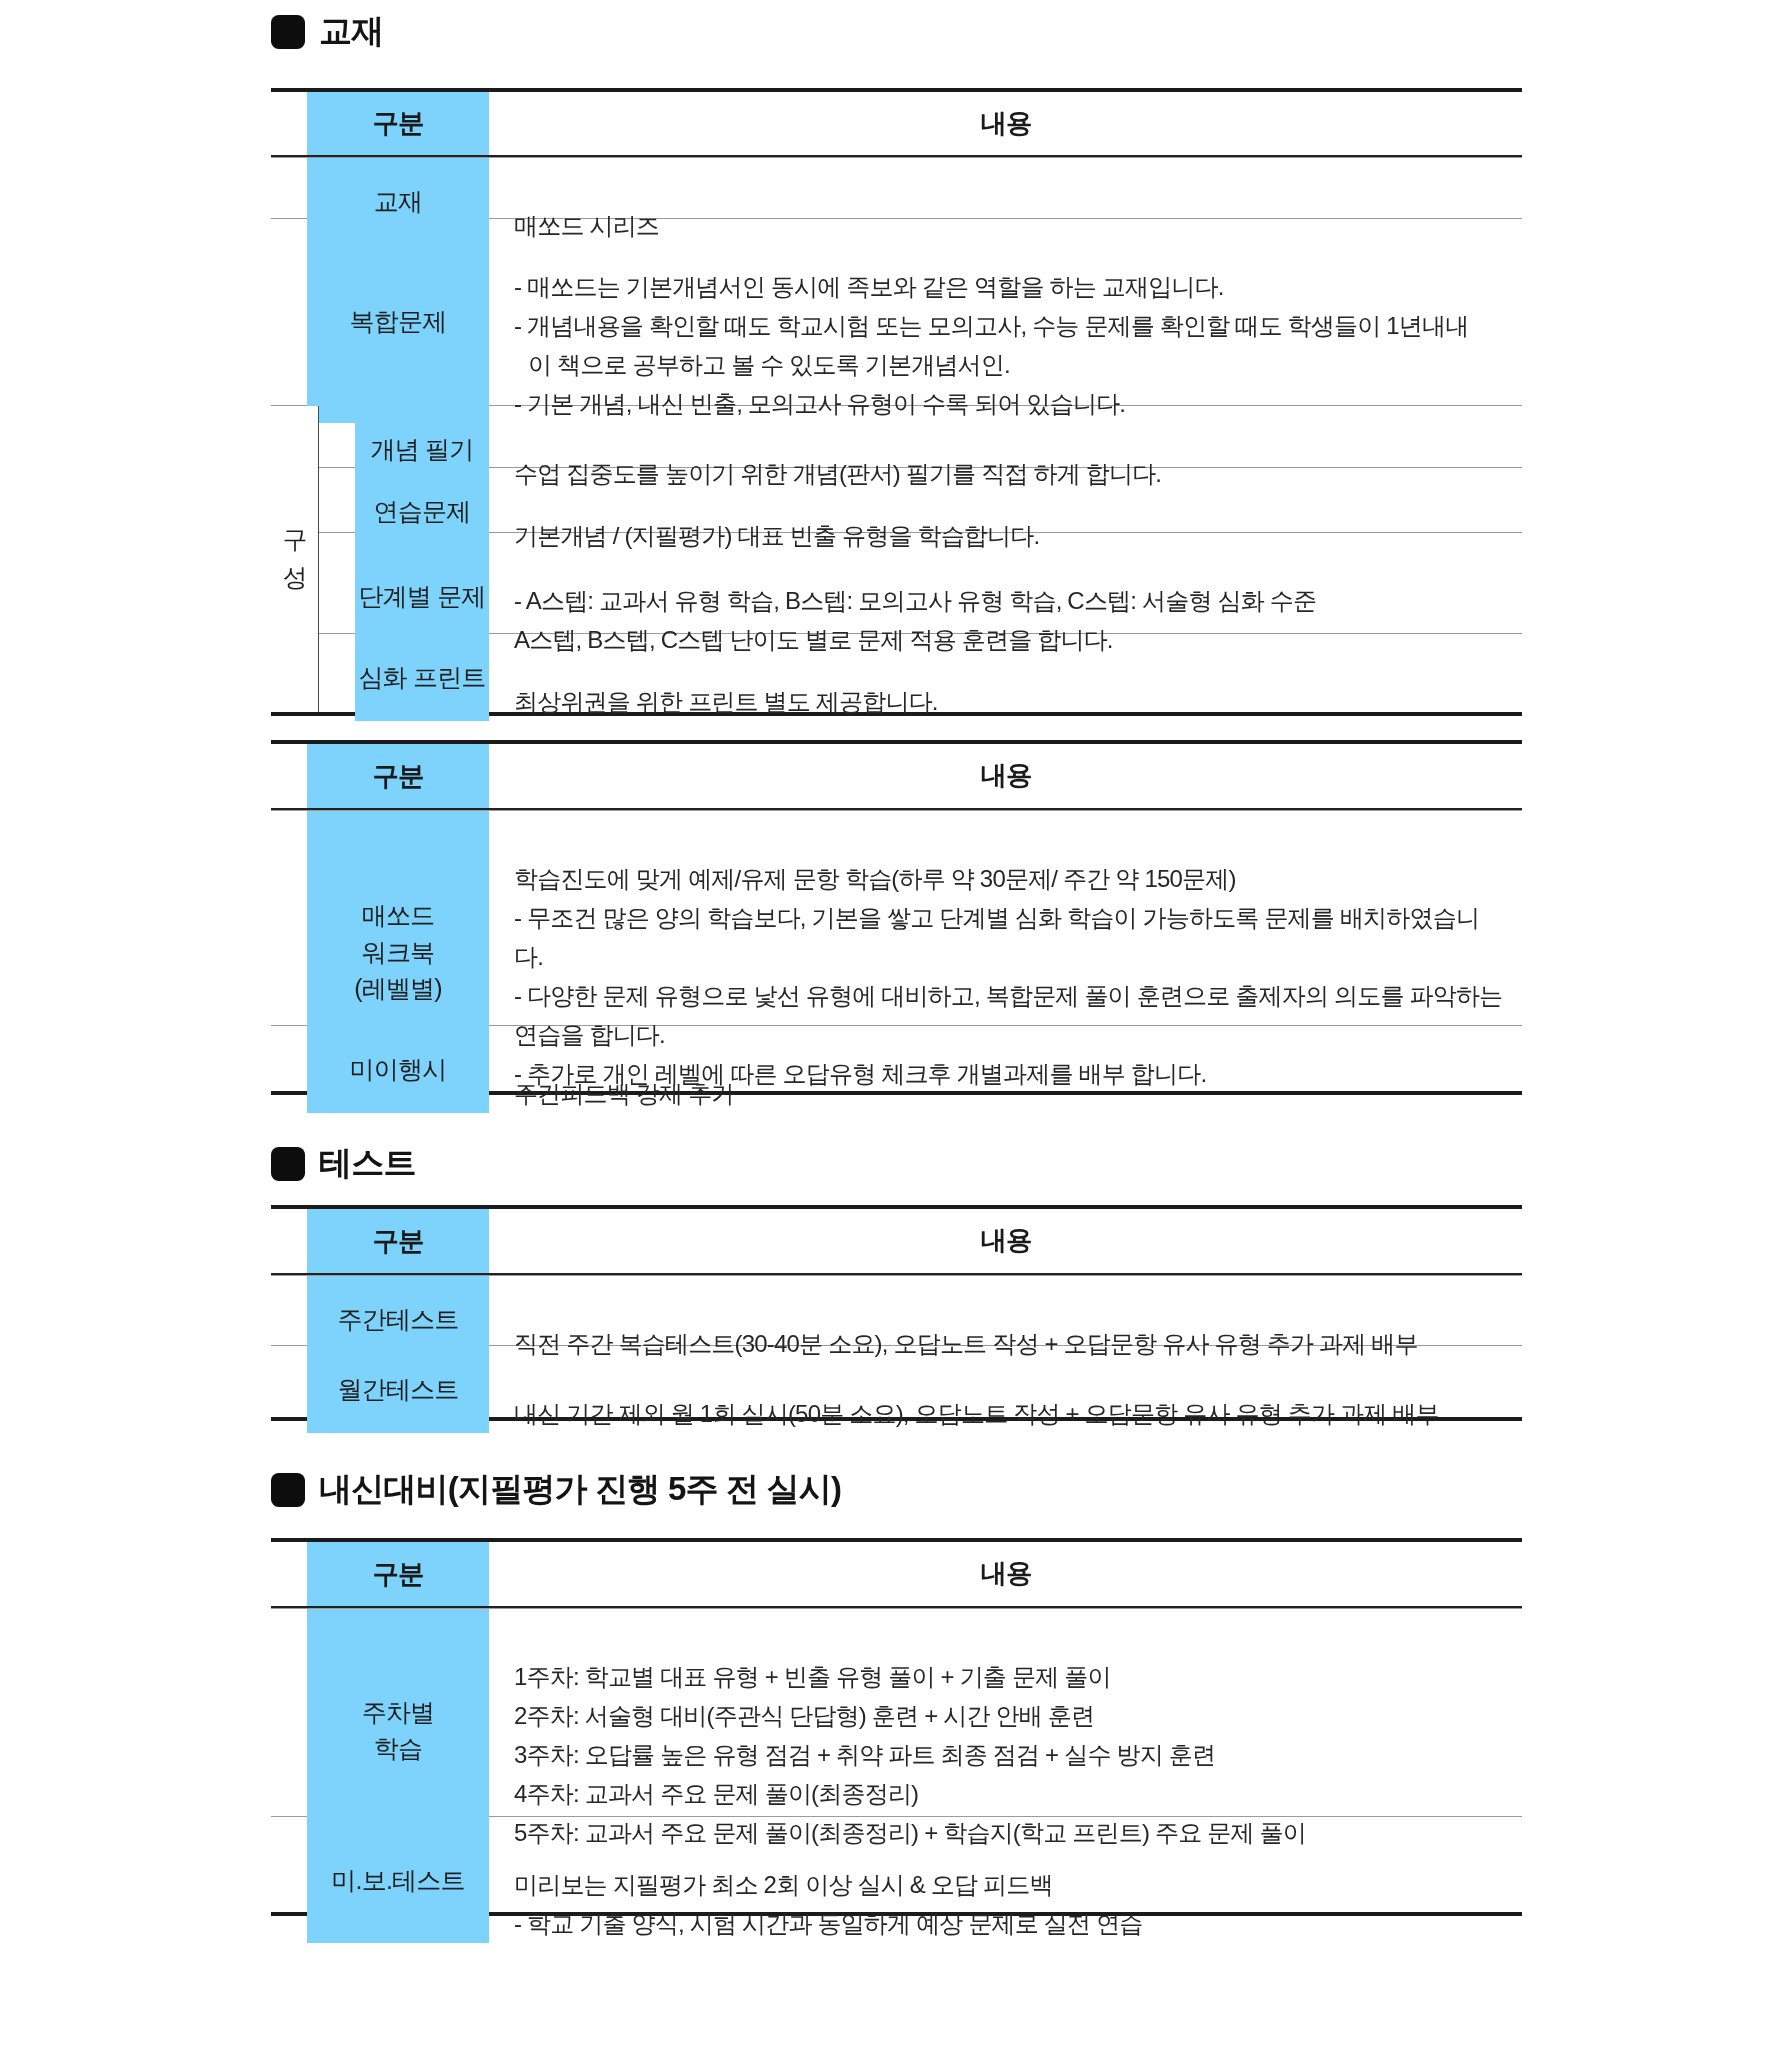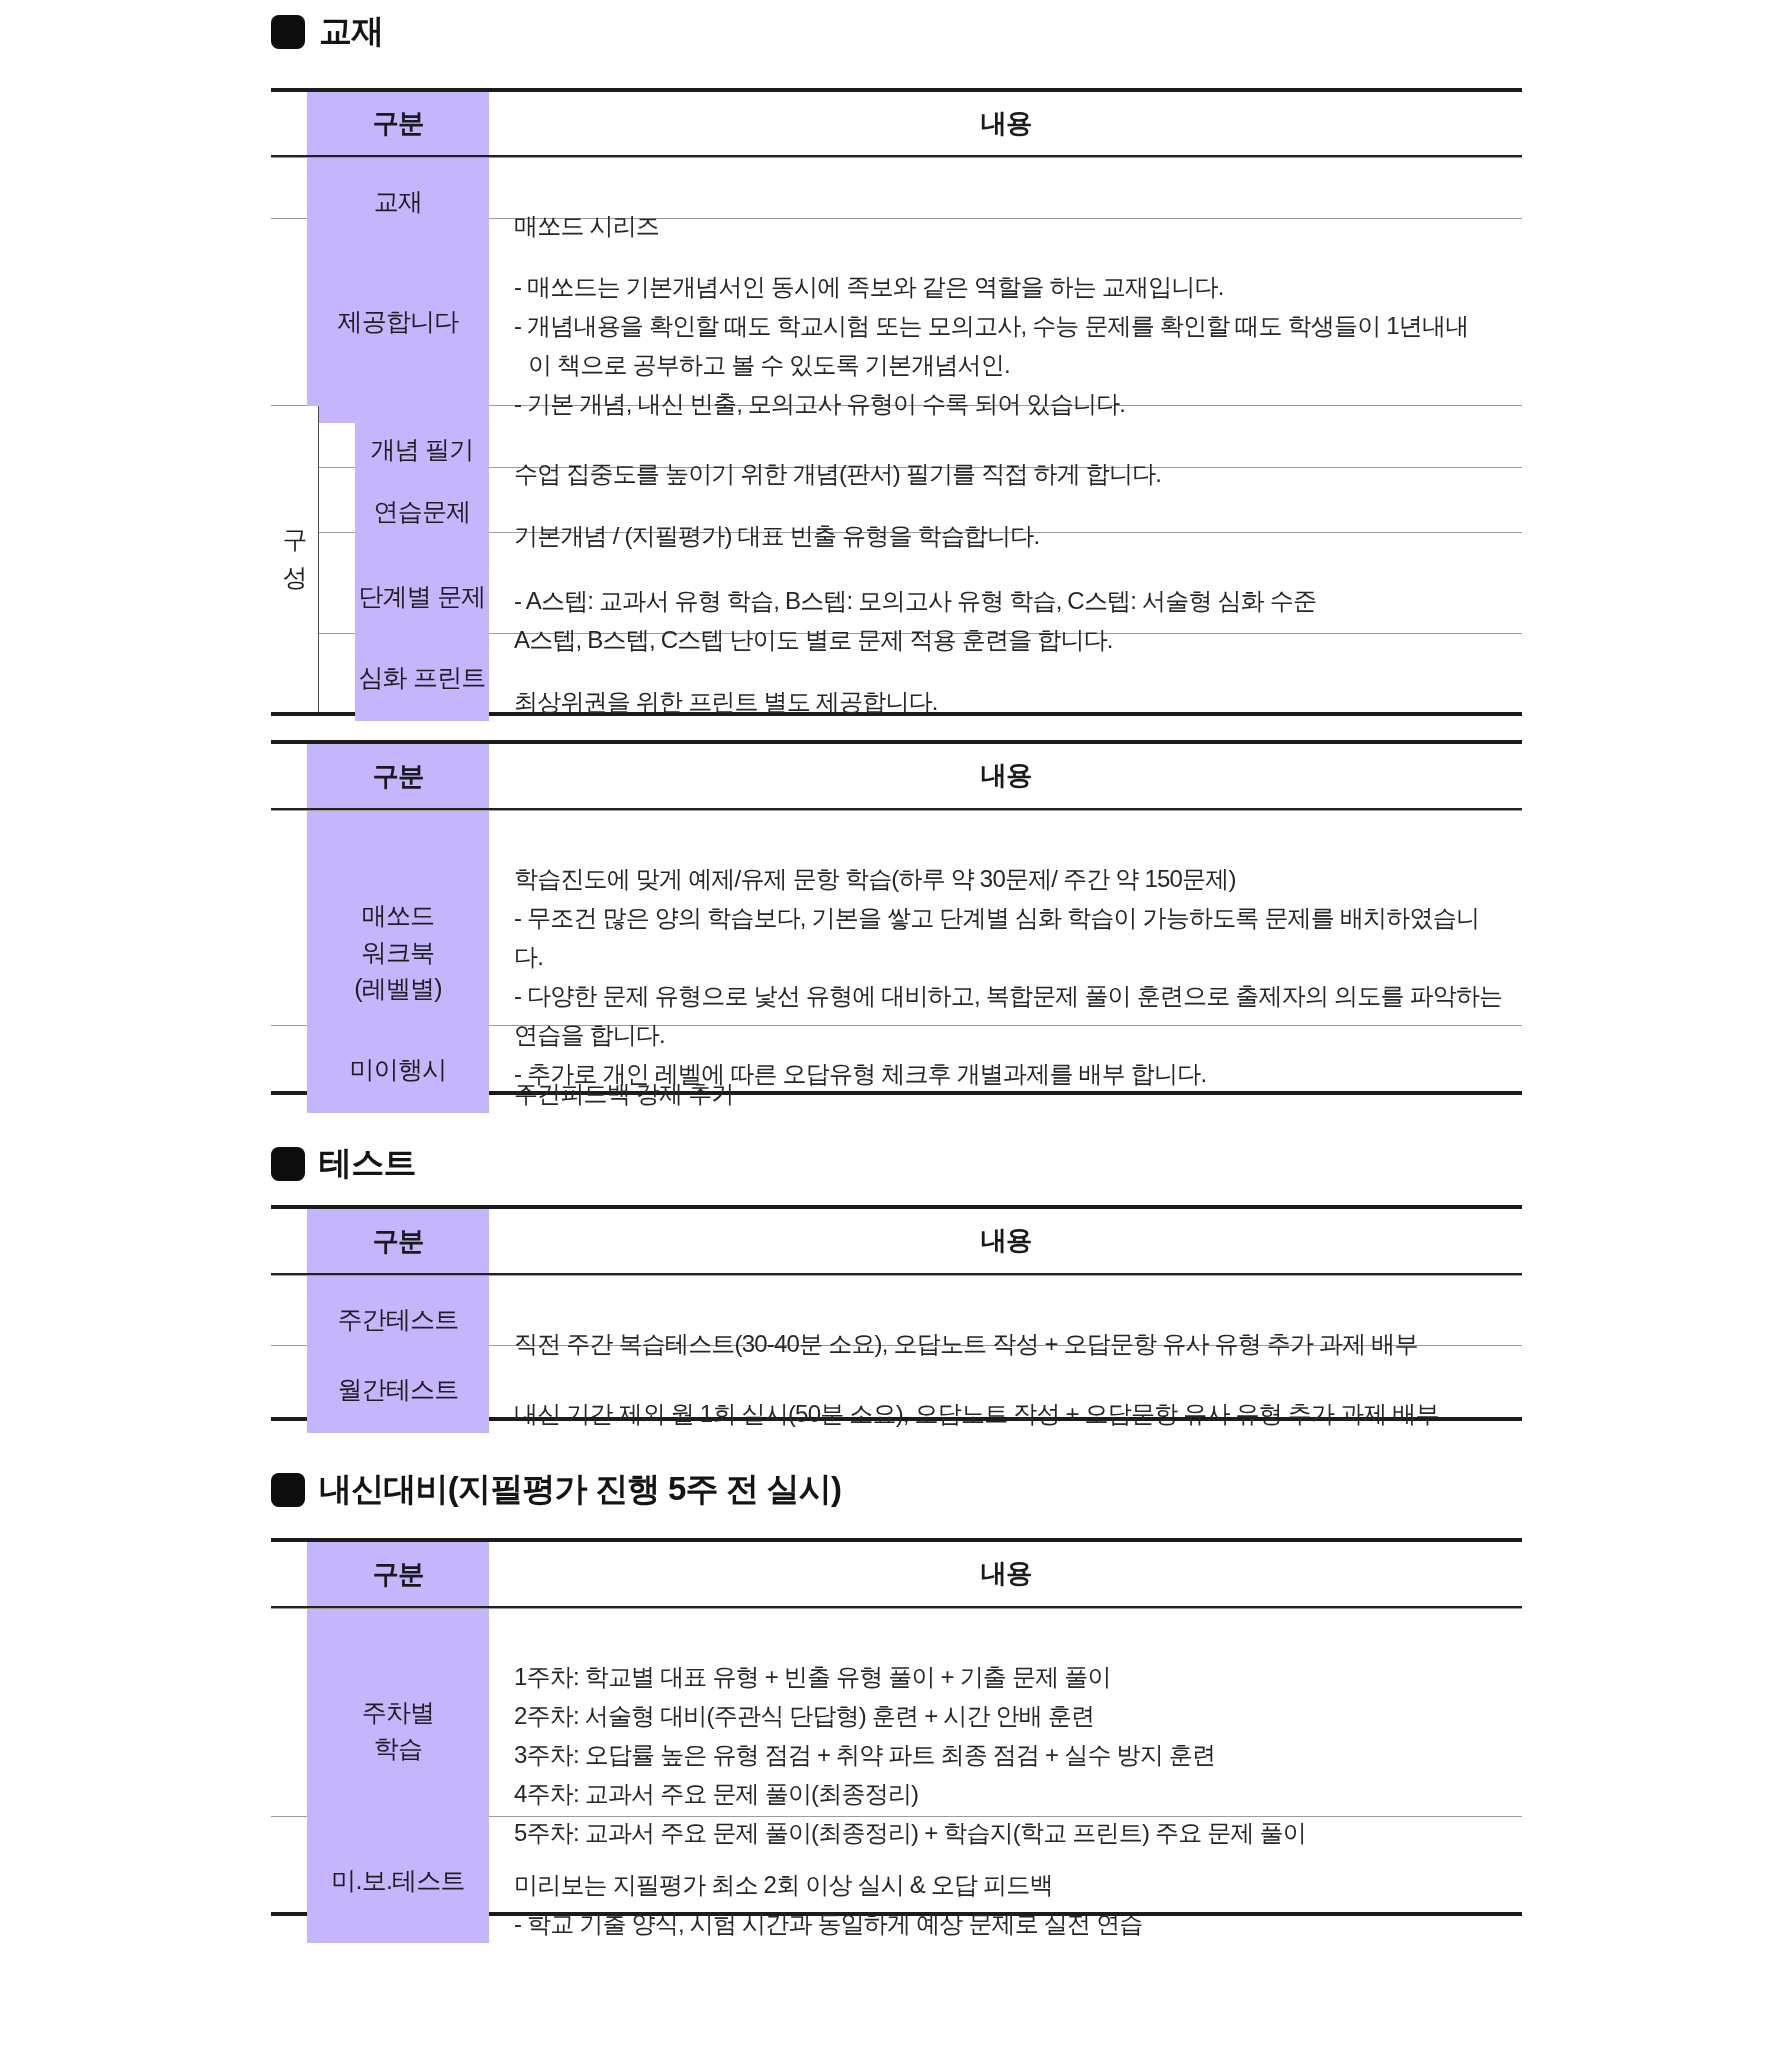--- a/index.html
+++ b/index.html
@@ -33,21 +33,21 @@
     border-bottom:4.7px solid #1b1b1b;
     background:#ffffff;
   }
   .tr { display:grid; grid-template-columns:218px 1034px; }
   .tr + .tr, .grp { border-top:1.6px solid #9b9b9b; }
   .thead { border-bottom:2.3px solid #222222; }
   .thead .label, .thead .hcontent {
     font-size:26.4px; font-weight:bold; color:#1a1a1a; letter-spacing:-0.8px;
   }
   .label {
-    background:#c4b5fd;
+    background:#7dd3fc;
     display:flex; align-items:center; justify-content:center;
     text-align:center;
     font-size:25px; color:#1f1f1f; letter-spacing:-0.8px;
     white-space:pre-line;
     line-height:1.45;
     margin-left:36px;
   }
   .hcontent { display:flex; align-items:center; justify-content:center; }
   .cell {
     display:flex; flex-direction:column; justify-content:center;
@@ -95,21 +95,21 @@
         <div class="label">구분</div>
         <div class="hcontent">내용</div>
       </div>
       <div class="tr h78">
         <div class="label">교재</div>
         <div class="cell">
           <div class="line">매쏘드 시리즈</div>
         </div>
       </div>
       <div class="tr h241">
-        <div class="label">제공합니다</div>
+        <div class="label">복합문제</div>
         <div class="cell">
           <div class="line">- 매쏘드는 기본개념서인 동시에 족보와 같은 역할을 하는 교재입니다.</div>
           <div class="line">- 개념내용을 확인할 때도 학교시험 또는 모의고사, 수능 문제를 확인할 때도 학생들이 1년내내</div>
           <div class="line cont">이 책으로 공부하고 볼 수 있도록 기본개념서인.</div>
           <div class="line">- 기본 개념, 내신 빈출, 모의고사 유형이 수록 되어 있습니다.</div>
         </div>
       </div>
       <div class="grp">
         <div class="gcol">구
 성</div>

